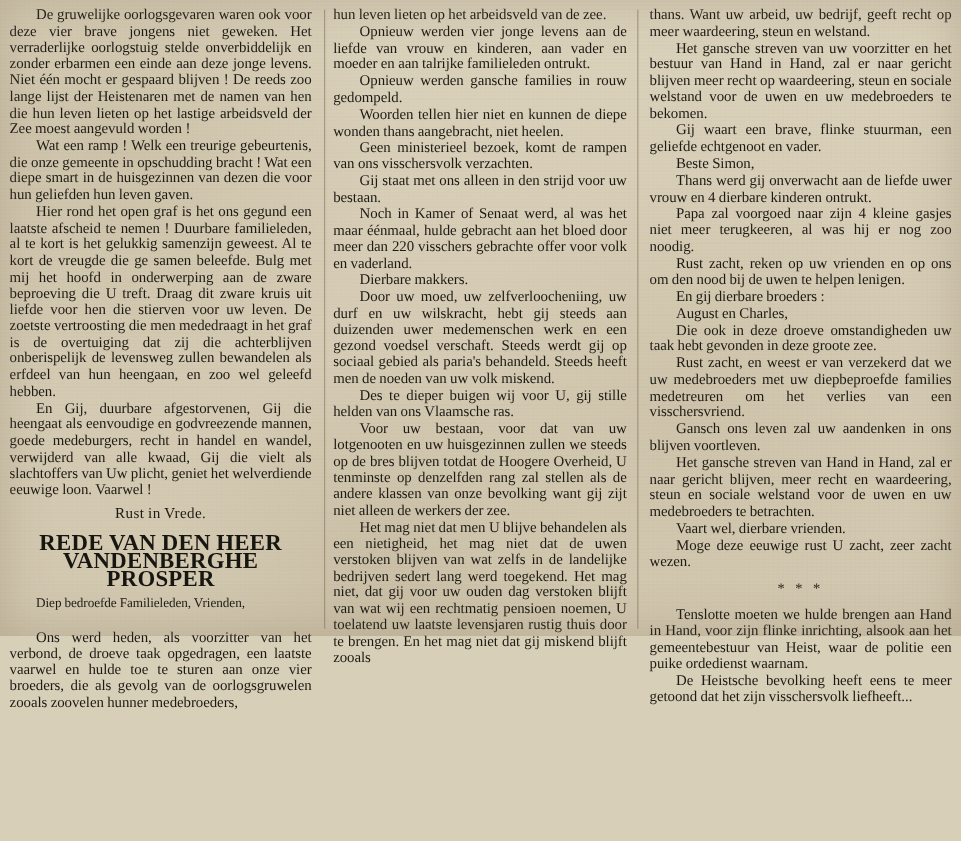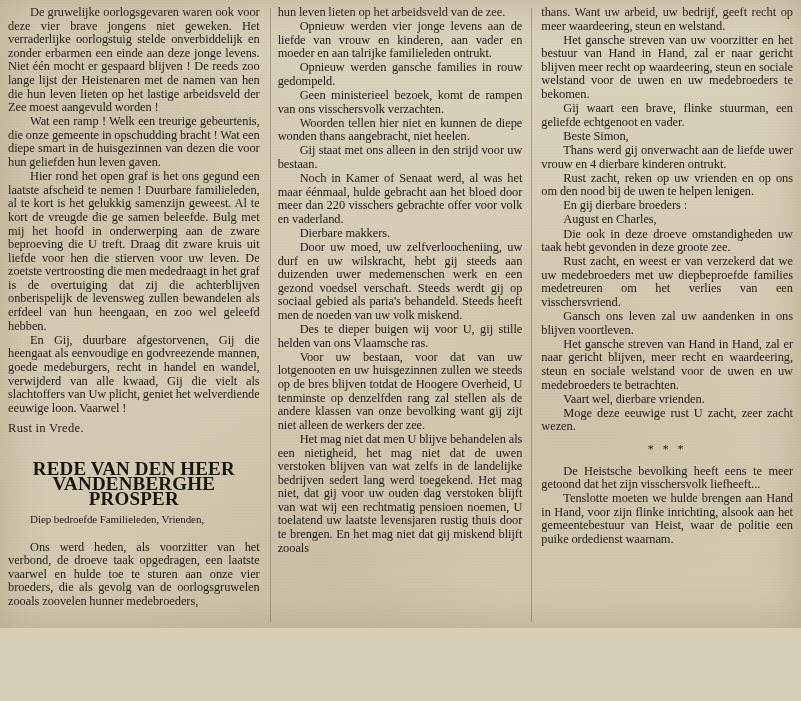--- a/index.html
+++ b/index.html
@@ -9,21 +9,21 @@
   body {
     width: 801px;
     height: 701px;
     background: #d8cfb8;
     font-family: "Liberation Serif", serif;
     overflow: hidden;
   }
   .page {
     position: relative;
     width: 801px;
-    height: 628px;
+    height: 530px;
     background: #d9d0ba;
     background-image:
       radial-gradient(circle at 12% 22%, rgba(190,178,150,0.45) 0%, rgba(190,178,150,0) 28%),
       radial-gradient(circle at 72% 64%, rgba(196,184,156,0.40) 0%, rgba(196,184,156,0) 30%),
       radial-gradient(circle at 40% 88%, rgba(186,174,146,0.35) 0%, rgba(186,174,146,0) 26%),
       linear-gradient(180deg, #dbd2bc 0%, #d6ccb5 48%, #d2c8b0 100%);
     box-sizing: border-box;
     padding: 6px 8px 4px 8px;
   }
   .columns {
@@ -56,23 +56,24 @@
     text-align: justify;
     font-size: 12.4px;
     line-height: 13.6px;
     color: #1d1a14;
     letter-spacing: -0.05px;
     word-spacing: -0.2px;
     hyphens: none;
   }
   p.noindent { text-indent: 0; }
   .rust {
+    text-align: center;
     text-indent: 0;
     font-size: 12.6px;
-    margin: 7px 0 25px 0;
+    margin: 7px 0 9px 0;
     letter-spacing: 0.3px;
   }
   .heading {
     text-align: center;
     text-indent: 0;
     font-weight: bold;
     font-size: 19px;
     line-height: 15px;
     letter-spacing: 0.2px;
     margin: 2px 0 7px 0;
@@ -121,47 +122,48 @@
       <p class="rust">Rust in Vrede.</p>
       <p class="heading">REDE VAN DEN HEER VANDENBERGHE PROSPER</p>
       <p class="subhead">Diep bedroefde Familieleden, Vrienden,</p>
       <p>Ons werd heden, als voorzitter van het verbond, de droeve taak opgedragen, een laatste vaarwel en hulde toe te sturen aan onze vier broeders, die als gevolg van de oorlogsgruwelen zooals zoovelen hunner medebroeders,</p>
     </div>
 
     <div class="col c2">
       <p class="noindent">hun leven lieten op het arbeidsveld van de zee.</p>
       <p>Opnieuw werden vier jonge levens aan de liefde van vrouw en kinderen, aan vader en moeder en aan talrijke familieleden ontrukt.</p>
       <p>Opnieuw werden gansche families in rouw gedompeld.</p>
+      <p>Woorden tellen hier niet en kunnen de diepe wonden thans aangebracht, niet heelen.</p>
       <p>Geen ministerieel bezoek, komt de rampen van ons visschersvolk verzachten.</p>
-      <p>Woorden tellen hier niet en kunnen de diepe wonden thans aangebracht, niet heelen.</p>
       <p>Gij staat met ons alleen in den strijd voor uw bestaan.</p>
       <p>Noch in Kamer of Senaat werd, al was het maar éénmaal, hulde gebracht aan het bloed door meer dan 220 visschers gebrachte offer voor volk en vaderland.</p>
       <p>Dierbare makkers.</p>
       <p>Door uw moed, uw zelfverloocheniing, uw durf en uw wilskracht, hebt gij steeds aan duizenden uwer medemenschen werk en een gezond voedsel verschaft. Steeds werdt gij op sociaal gebied als paria's behandeld. Steeds heeft men de noeden van uw volk miskend.</p>
       <p>Des te dieper buigen wij voor U, gij stille helden van ons Vlaamsche ras.</p>
       <p>Voor uw bestaan, voor dat van uw lotgenooten en uw huisgezinnen zullen we steeds op de bres blijven totdat de Hoogere Overheid, U tenminste op denzelfden rang zal stellen als de andere klassen van onze bevolking want gij zijt niet alleen de werkers der zee.</p>
       <p>Het mag niet dat men U blijve behandelen als een nietigheid, het mag niet dat de uwen verstoken blijven van wat zelfs in de landelijke bedrijven sedert lang werd toegekend. Het mag niet, dat gij voor uw ouden dag verstoken blijft van wat wij een rechtmatig pensioen noemen, U toelatend uw laatste levensjaren rustig thuis door te brengen. En het mag niet dat gij miskend blijft zooals</p>
     </div>
 
     <div class="col c3">
       <p class="noindent">thans. Want uw arbeid, uw bedrijf, geeft recht op meer waardeering, steun en welstand.</p>
       <p>Het gansche streven van uw voorzitter en het bestuur van Hand in Hand, zal er naar gericht blijven meer recht op waardeering, steun en sociale welstand voor de uwen en uw medebroeders te bekomen.</p>
       <p>Gij waart een brave, flinke stuurman, een geliefde echtgenoot en vader.</p>
       <p>Beste Simon,</p>
       <p>Thans werd gij onverwacht aan de liefde uwer vrouw en 4 dierbare kinderen ontrukt.</p>
+      <p>Papa zal voorgoed naar zijn 4 kleine gasjes niet meer terugkeeren, al was hij er nog zoo noodig.</p>
       <p>Rust zacht, reken op uw vrienden en op ons om den nood bij de uwen te helpen lenigen.</p>
       <p>En gij dierbare broeders :</p>
       <p>August en Charles,</p>
       <p>Die ook in deze droeve omstandigheden uw taak hebt gevonden in deze groote zee.</p>
       <p>Rust zacht, en weest er van verzekerd dat we uw medebroeders met uw diepbeproefde families medetreuren om het verlies van een visschersvriend.</p>
       <p>Gansch ons leven zal uw aandenken in ons blijven voortleven.</p>
       <p>Het gansche streven van Hand in Hand, zal er naar gericht blijven, meer recht en waardeering, steun en sociale welstand voor de uwen en uw medebroeders te betrachten.</p>
       <p>Vaart wel, dierbare vrienden.</p>
       <p>Moge deze eeuwige rust U zacht, zeer zacht wezen.</p>
       <p class="stars">* * *</p>
+      <p>Tenslotte moeten we hulde brengen aan Hand in Hand, voor zijn flinke inrichting, alsook aan het gemeentebestuur van Heist, waar de politie een puike ordedienst waarnam.</p>
       <p>De Heistsche bevolking heeft eens te meer getoond dat het zijn visschersvolk liefheeft...</p>
-      <p>Tenslotte moeten we hulde brengen aan Hand in Hand, voor zijn flinke inrichting, alsook aan het gemeentebestuur van Heist, waar de politie een puike ordedienst waarnam.</p>
     </div>
 
   </div>
   <div class="grain"></div>
   <div class="edge"></div>
 </div>
 
 </body></html>

